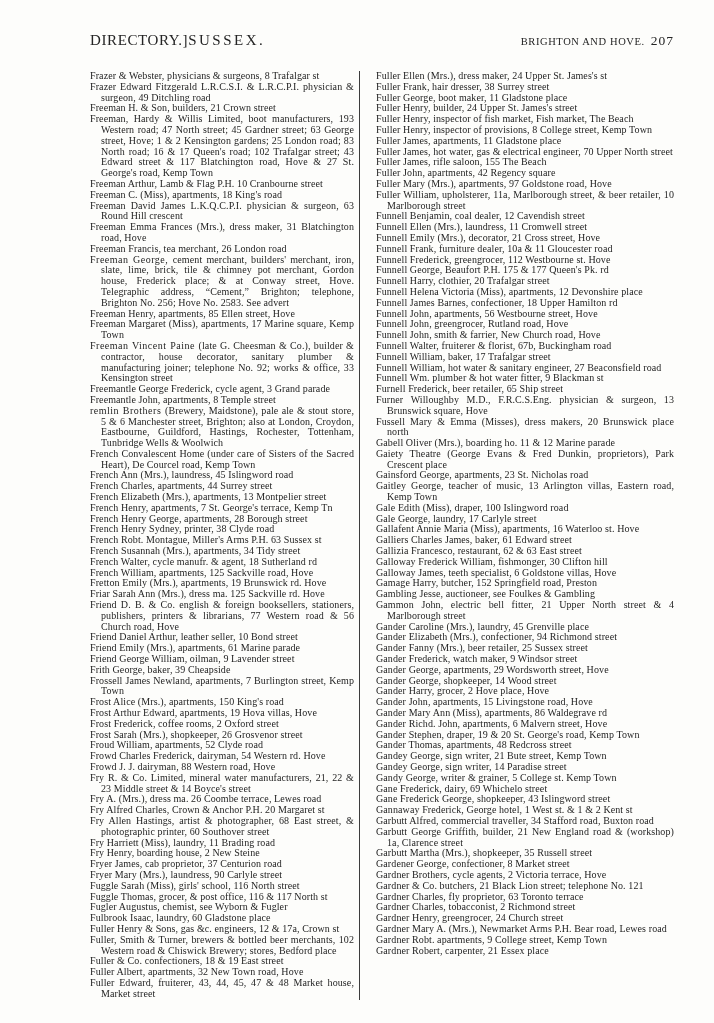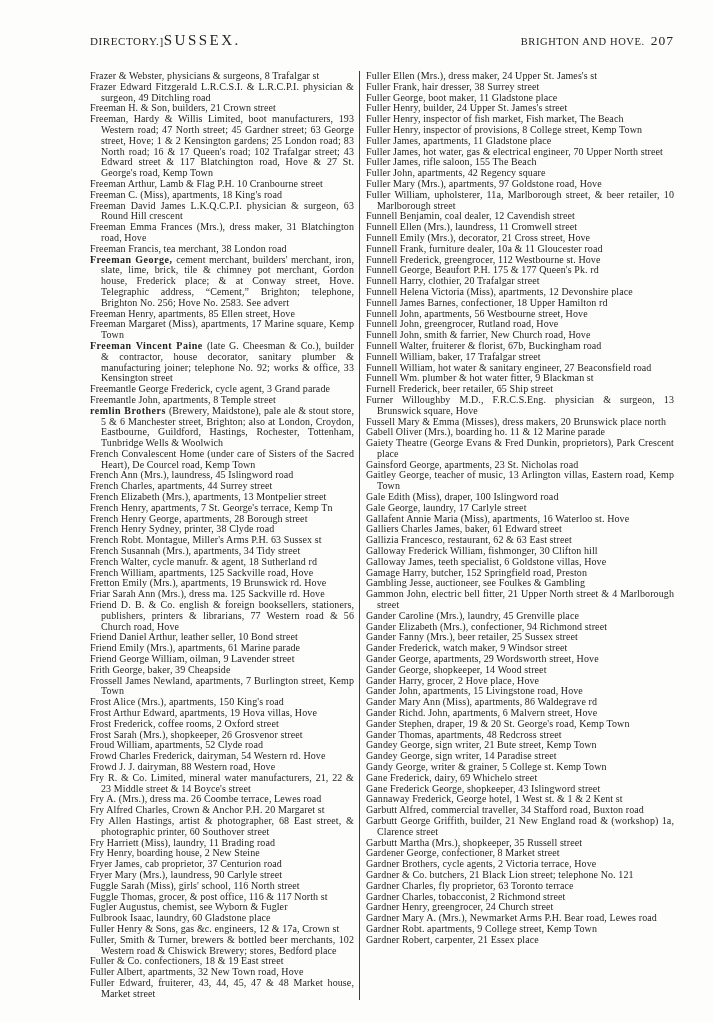--- a/index.html
+++ b/index.html
@@ -16,21 +16,21 @@
   }
   .page {
     padding: 32px 40px 0 90px;
   }
   .header {
     display: flex;
     align-items: baseline;
     white-space: nowrap;
   }
   .h-left {
-    font-size: 11px;
+    font-size: 15px;
     letter-spacing: 0.6px;
   }
   .h-center {
     flex: 1;
     text-align: left;
     font-size: 15px;
     letter-spacing: 2.5px;
   }
   .h-right {
     font-size: 10.5px;
@@ -52,30 +52,30 @@
     line-height: 10.8px;
   }
   .col-left {
     width: 264px;
     flex: none;
   }
   .col-right {
     flex: 1;
     border-left: 1px solid #3c3c3c;
     margin-left: 5px;
-    padding-left: 6px;
+    padding-left: 16px;
   }
   .entry {
     text-align: justify;
     padding-left: 11px;
     text-indent: -11px;
     letter-spacing: 0.1px;
   }
   .entry b {
-    font-weight: bold;
+    font-weight: normal;
     letter-spacing: 0.5px;
   }
 </style>
 </head>
 <body>
 
 <div class="page">
   <div class="header">
     <span class="h-left">DIRECTORY.]</span>
     <span class="h-center">SUSSEX.</span>
@@ -86,21 +86,21 @@
   <div class="cols">
     <div class="col col-left" id="col-left">
         <div class="entry">Frazer &amp; Webster, physicians &amp; surgeons, 8 Trafalgar st</div>
         <div class="entry">Frazer Edward Fitzgerald L.R.C.S.I. &amp; L.R.C.P.I. physician &amp; surgeon, 49 Ditchling road</div>
         <div class="entry">Freeman H. &amp; Son, builders, 21 Crown street</div>
         <div class="entry">Freeman, Hardy &amp; Willis Limited, boot manufacturers, 193 Western road; 47 North street; 45 Gardner street; 63 George street, Hove; 1 &amp; 2 Kensington gardens; 25 London road; 83 North road; 16 &amp; 17 Queen's road; 102 Trafalgar street; 43 Edward street &amp; 117 Blatchington road, Hove &amp; 27 St. George's road, Kemp Town</div>
         <div class="entry">Freeman Arthur, Lamb &amp; Flag P.H. 10 Cranbourne street</div>
         <div class="entry">Freeman C. (Miss), apartments, 18 King's road</div>
         <div class="entry">Freeman David James L.K.Q.C.P.I. physician &amp; surgeon, 63 Round Hill crescent</div>
         <div class="entry">Freeman Emma Frances (Mrs.), dress maker, 31 Blatchington road, Hove</div>
-        <div class="entry">Freeman Francis, tea merchant, 38 London road</div>
+        <div class="entry">Freeman Francis, tea merchant, 26 London road</div>
         <div class="entry"><b>Freeman George, </b>cement merchant, builders' merchant, iron, slate, lime, brick, tile &amp; chimney pot merchant, Gordon house, Frederick place; &amp; at Conway street, Hove. Telegraphic address, “Cement,” Brighton; telephone, Brighton No. 256; Hove No. 2583. See advert</div>
         <div class="entry">Freeman Henry, apartments, 85 Ellen street, Hove</div>
         <div class="entry">Freeman Margaret (Miss), apartments, 17 Marine square, Kemp Town</div>
         <div class="entry"><b>Freeman Vincent Paine </b>(late G. Cheesman &amp; Co.), builder &amp; contractor, house decorator, sanitary plumber &amp; manufacturing joiner; telephone No. 92; works &amp; office, 33 Kensington street</div>
         <div class="entry">Freemantle George Frederick, cycle agent, 3 Grand parade</div>
         <div class="entry">Freemantle John, apartments, 8 Temple street</div>
         <div class="entry"><b>remlin Brothers </b>(Brewery, Maidstone), pale ale &amp; stout store, 5 &amp; 6 Manchester street, Brighton; also at London, Croydon, Eastbourne, Guildford, Hastings, Rochester, Tottenham, Tunbridge Wells &amp; Woolwich</div>
         <div class="entry">French Convalescent Home (under care of Sisters of the Sacred Heart), De Courcel road, Kemp Town</div>
         <div class="entry">French Ann (Mrs.), laundress, 45 Islingword road</div>
         <div class="entry">French Charles, apartments, 44 Surrey street</div>

